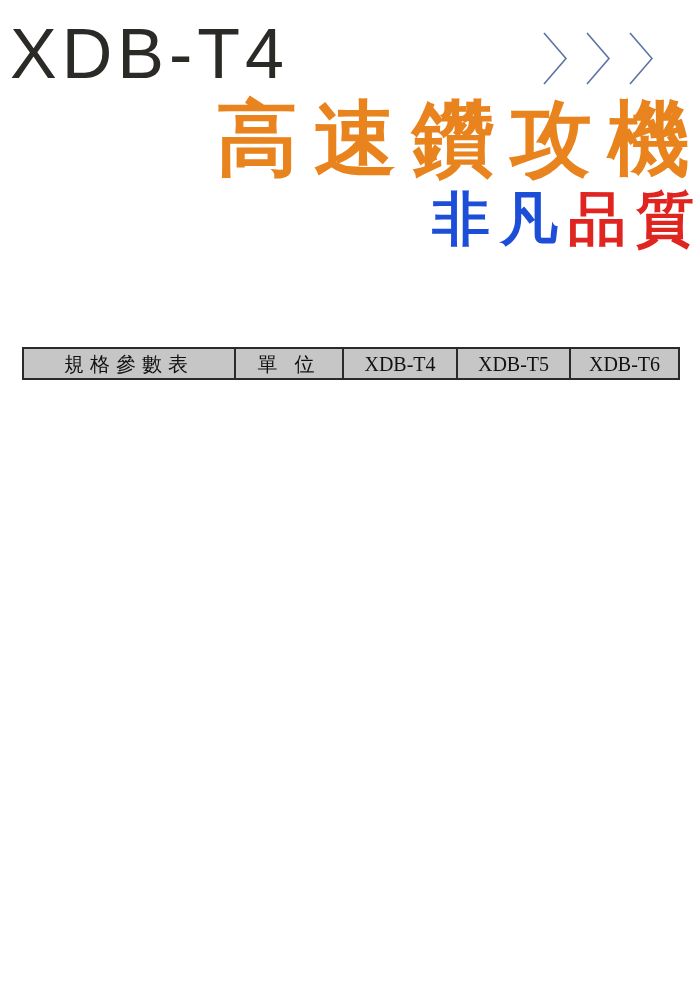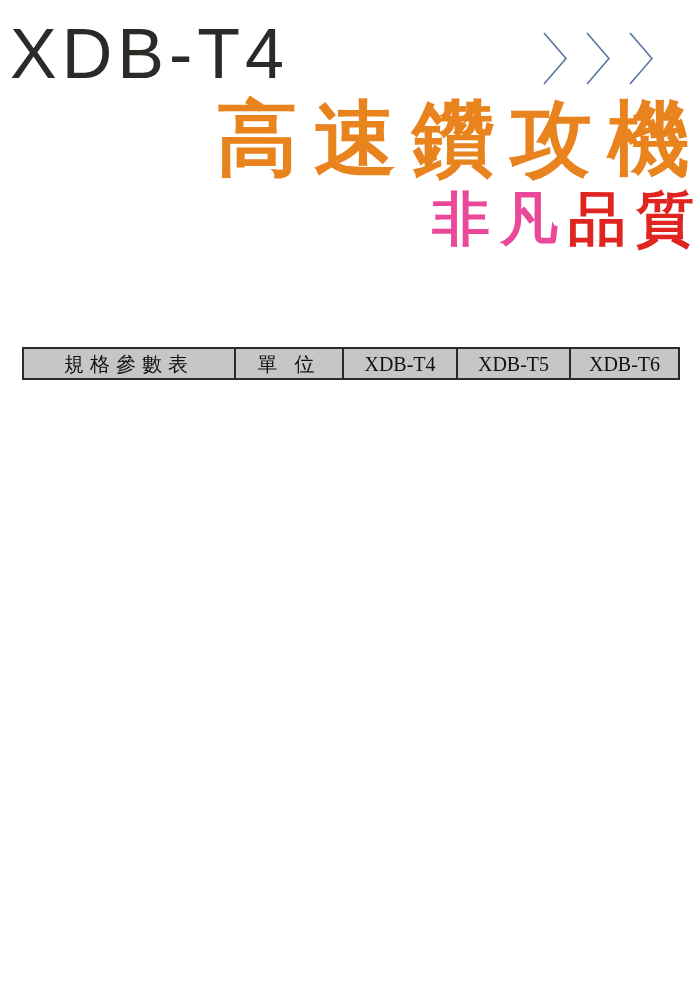--- a/index.html
+++ b/index.html
@@ -17,21 +17,21 @@
     position:absolute;right:-6px;top:98px;
     font-family:"Liberation Sans", sans-serif;
     font-size:82px;font-weight:bold;letter-spacing:16px;line-height:1.0;
     color:#e8831d;white-space:nowrap;
   }
   .subtitle{
     position:absolute;right:-4px;top:190px;
     font-family:"Liberation Sans", sans-serif;
     font-size:58px;font-weight:bold;letter-spacing:10px;line-height:1.0;white-space:nowrap;
   }
-  .subtitle .navy{color:#ec4899;}
+  .subtitle .navy{color:#1d4ed8;}
   .subtitle .red{color:#e02420;}
 
   table.spec-table{
     position:absolute;left:22px;top:347px;width:656px;
     border-collapse:collapse;table-layout:fixed;
   }
   .spec-table col.c-g{width:88px;}
   .spec-table col.c-s{width:124px;}
   .spec-table col.c-u{width:108px;}
   .spec-table col.c-1{width:114px;}

